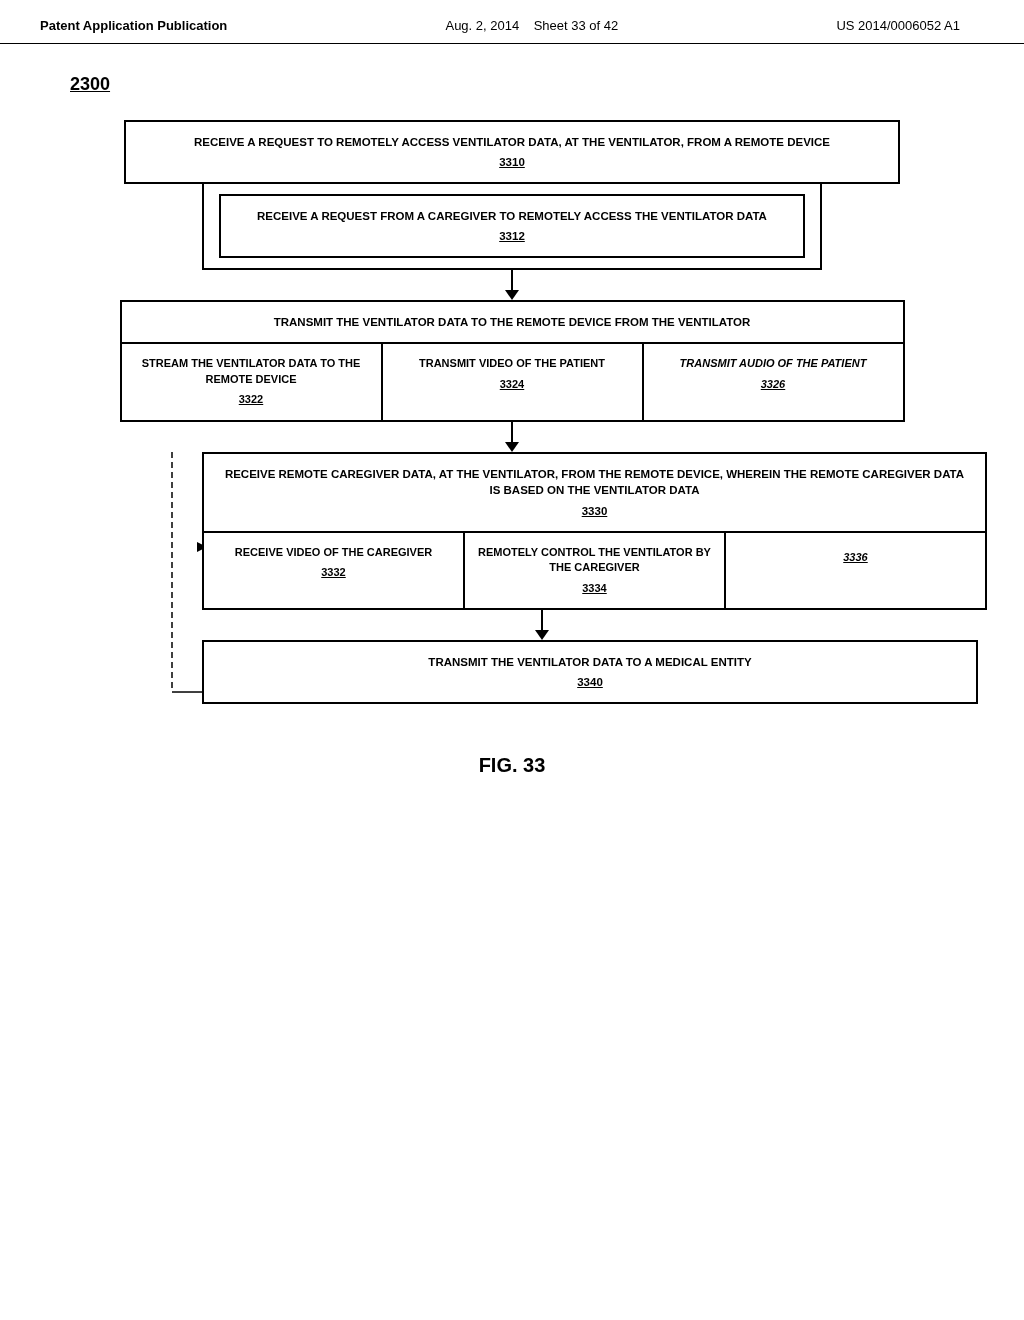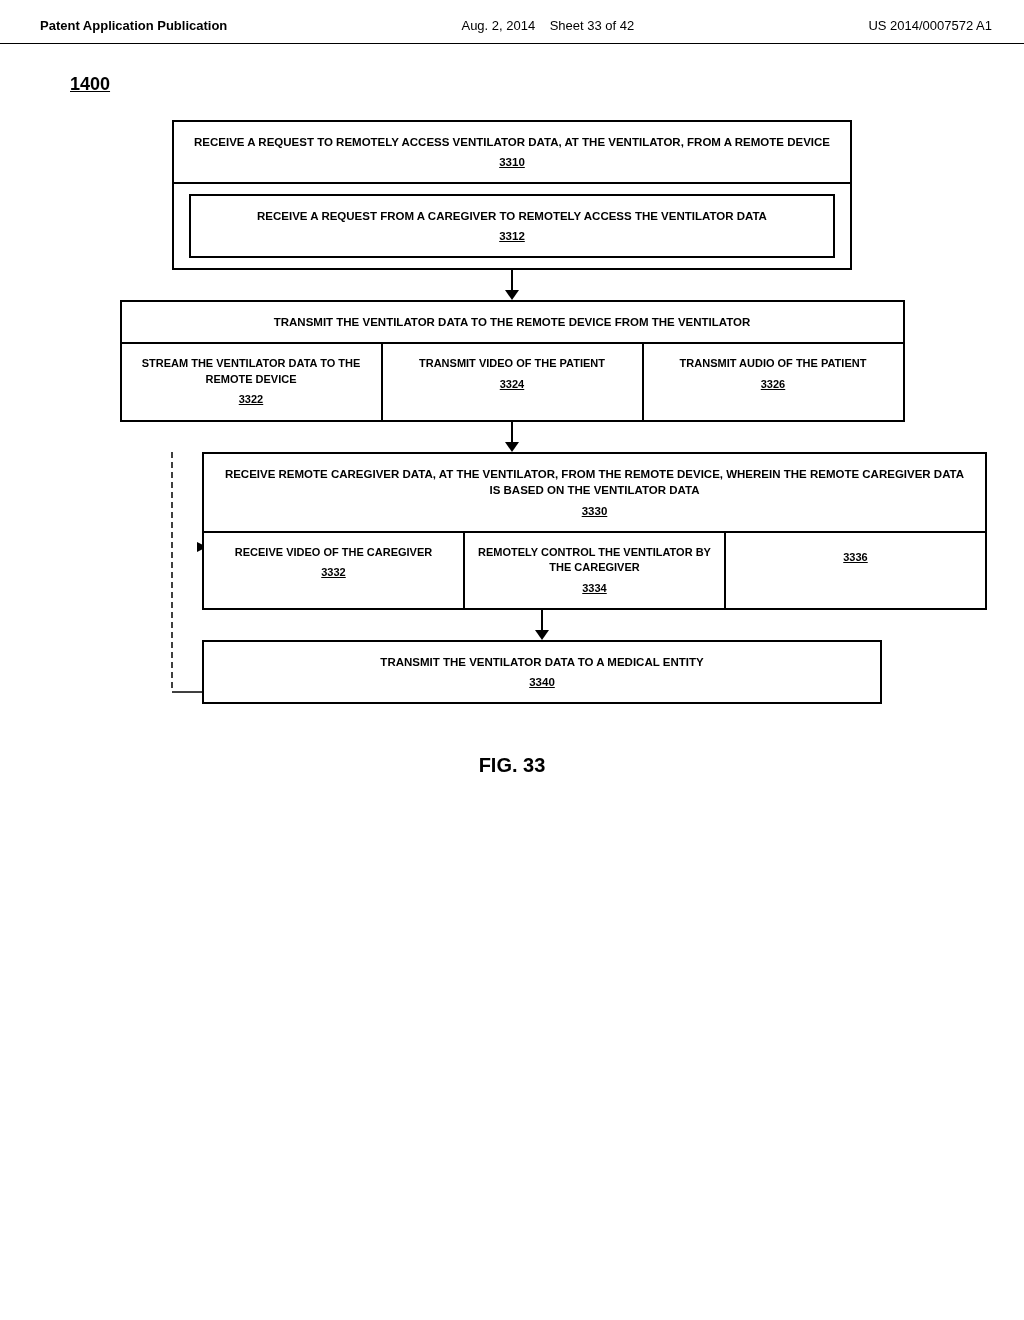--- a/index.html
+++ b/index.html
@@ -10,21 +10,21 @@
       min-height: 1320px;
       position: relative;
       color: #000;
     }
 
     
     .header {
       display: flex;
       justify-content: space-between;
       align-items: center;
-      padding: 18px 32px 10px 40px;
+      padding: 18px 64px 10px 40px;
       border-bottom: 1px solid #000;
       font-size: 13px;
     }
     .header-left { font-weight: bold; font-size: 13px; }
     .header-center { font-size: 13px; }
     .header-right { font-size: 13px; }
 
     
     .main {
       padding: 30px 60px 40px 60px;
@@ -61,21 +61,21 @@
     }
 
     .flow-box .box-id {
       text-decoration: underline;
       display: block;
       margin-top: 4px;
     }
 
     
     .box-full {
-      width: 680px;
+      width: 776px;
     }
 
     
     .arrow-down {
       display: flex;
       flex-direction: column;
       align-items: center;
       margin: 0;
     }
     .arrow-down .line {
@@ -114,20 +114,21 @@
       border-right: 2px solid #000;
       padding: 12px 6px;
       text-align: center;
       font-size: 11px;
       font-weight: bold;
       text-transform: uppercase;
       line-height: 1.4;
     }
     .outer-box .sub-row .sub-box:last-child {
       border-right: none;
+      font-style: italic;
     }
 
     .box-id {
       text-decoration: underline;
       display: block;
       margin-top: 5px;
     }
 
     
     .fig-label {
@@ -140,35 +141,35 @@
   </style>
 </head>
 <body>
 
 <div class="header">
   <span class="header-left">Patent Application Publication</span>
   <span class="header-center">
     <span>Aug. 2, 2014</span>&nbsp;&nbsp;&nbsp;
     <span>Sheet 33 of 42</span>
   </span>
-  <span class="header-right">US 2014/0007572 A1</span>
+  <span class="header-right">US 2014/0006052 A1</span>
 </div>
 
 <div class="main">
 
-  <div class="diagram-title">1400</div>
+  <div class="diagram-title">2300</div>
 
   <div class="flowchart">
 
     <div class="flow-box box-full">
       <span>RECEIVE A REQUEST TO REMOTELY ACCESS VENTILATOR DATA, AT THE VENTILATOR, FROM A REMOTE DEVICE</span>
       <span class="box-id">3310</span>
     </div>
 
-    <div style="width:680px; border-left:2px solid #000; border-right:2px solid #000; border-bottom:2px solid #000; padding:10px 15px;">
+    <div style="width:620px; border-left:2px solid #000; border-right:2px solid #000; border-bottom:2px solid #000; padding:10px 15px;">
       <div class="flow-box" style="width:100%; border:2px solid #000;">
         <span>RECEIVE A REQUEST FROM A CAREGIVER TO REMOTELY ACCESS THE VENTILATOR DATA</span>
         <span class="box-id">3312</span>
       </div>
     </div>
 
     <div class="arrow-down">
       <div class="line"></div>
       <div class="arrowhead"></div>
     </div>

